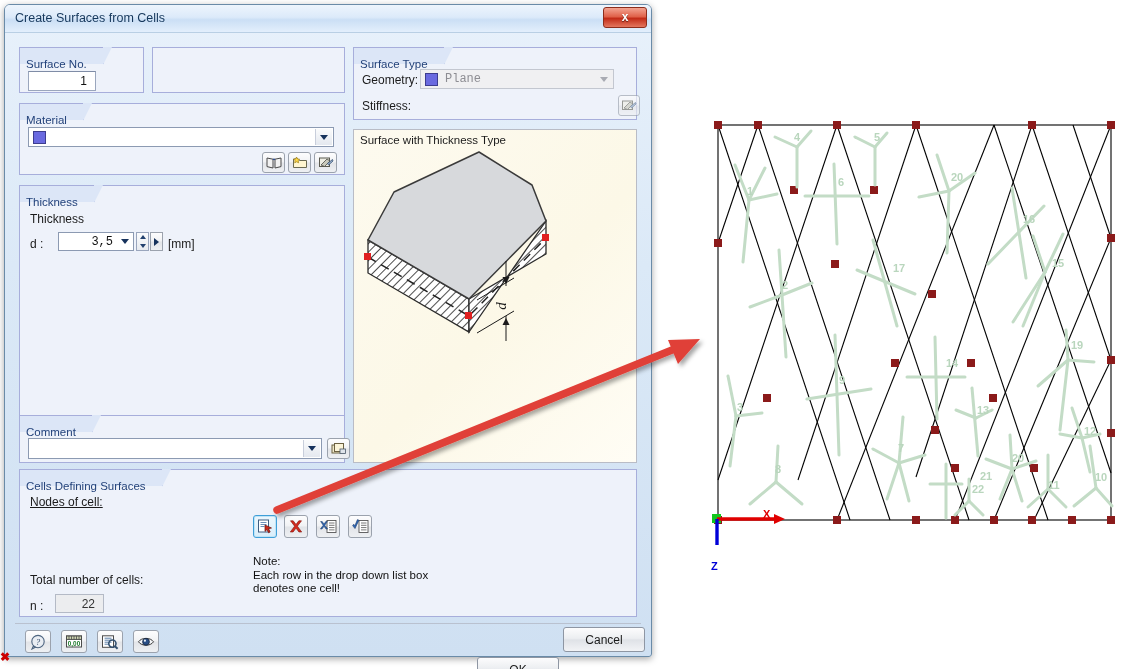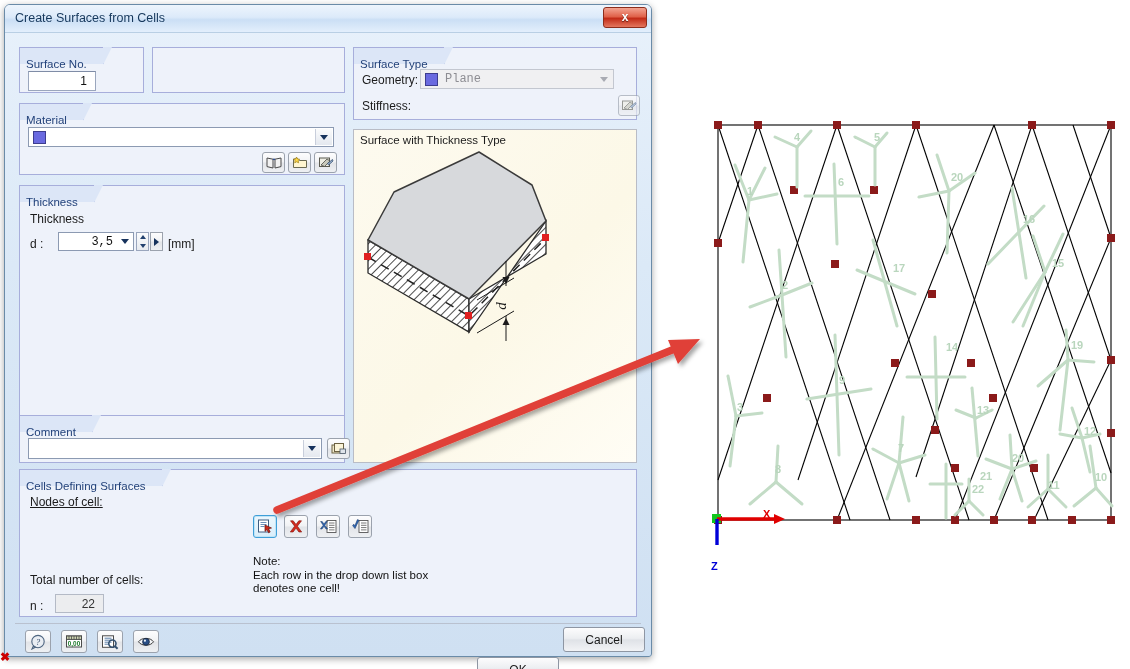--- a/index.html
+++ b/index.html
@@ -599,21 +599,21 @@
     <div class="celllabel" style="left:104px; top:26px;">4</div>
     <div class="celllabel" style="left:184px; top:26px;">5</div>
     <div class="celllabel" style="left:148px; top:71px;">6</div>
     <div class="celllabel" style="left:208px; top:337px;">7</div>
     <div class="celllabel" style="left:85px;  top:358px;">8</div>
     <div class="celllabel" style="left:149px; top:269px;">9</div>
     <div class="celllabel" style="left:405px; top:366px;">10</div>
     <div class="celllabel" style="left:358px; top:374px;">11</div>
     <div class="celllabel" style="left:394px; top:320px;">12</div>
     <div class="celllabel" style="left:287px; top:299px;">13</div>
-    <div class="celllabel" style="left:256px; top:236px;">14</div>
+    <div class="celllabel" style="left:256px; top:252px;">14</div>
     <div class="celllabel" style="left:362px; top:152px;">15</div>
     <div class="celllabel" style="left:333px; top:108px;">16</div>
     <div class="celllabel" style="left:203px; top:157px;">17</div>
     <div class="celllabel" style="left:261px; top:66px;">20</div>
     <div class="celllabel" style="left:381px; top:234px;">19</div>
     <div class="celllabel" style="left:322px; top:347px;">20</div>
     <div class="celllabel" style="left:258px; top:365px;margin-left:32px;">21</div>
     <div class="celllabel" style="left:282px; top:378px;">22</div>
 
     <div class="axis-lbl" style="left:73px; top:403px; color:#e00000;">X</div>

